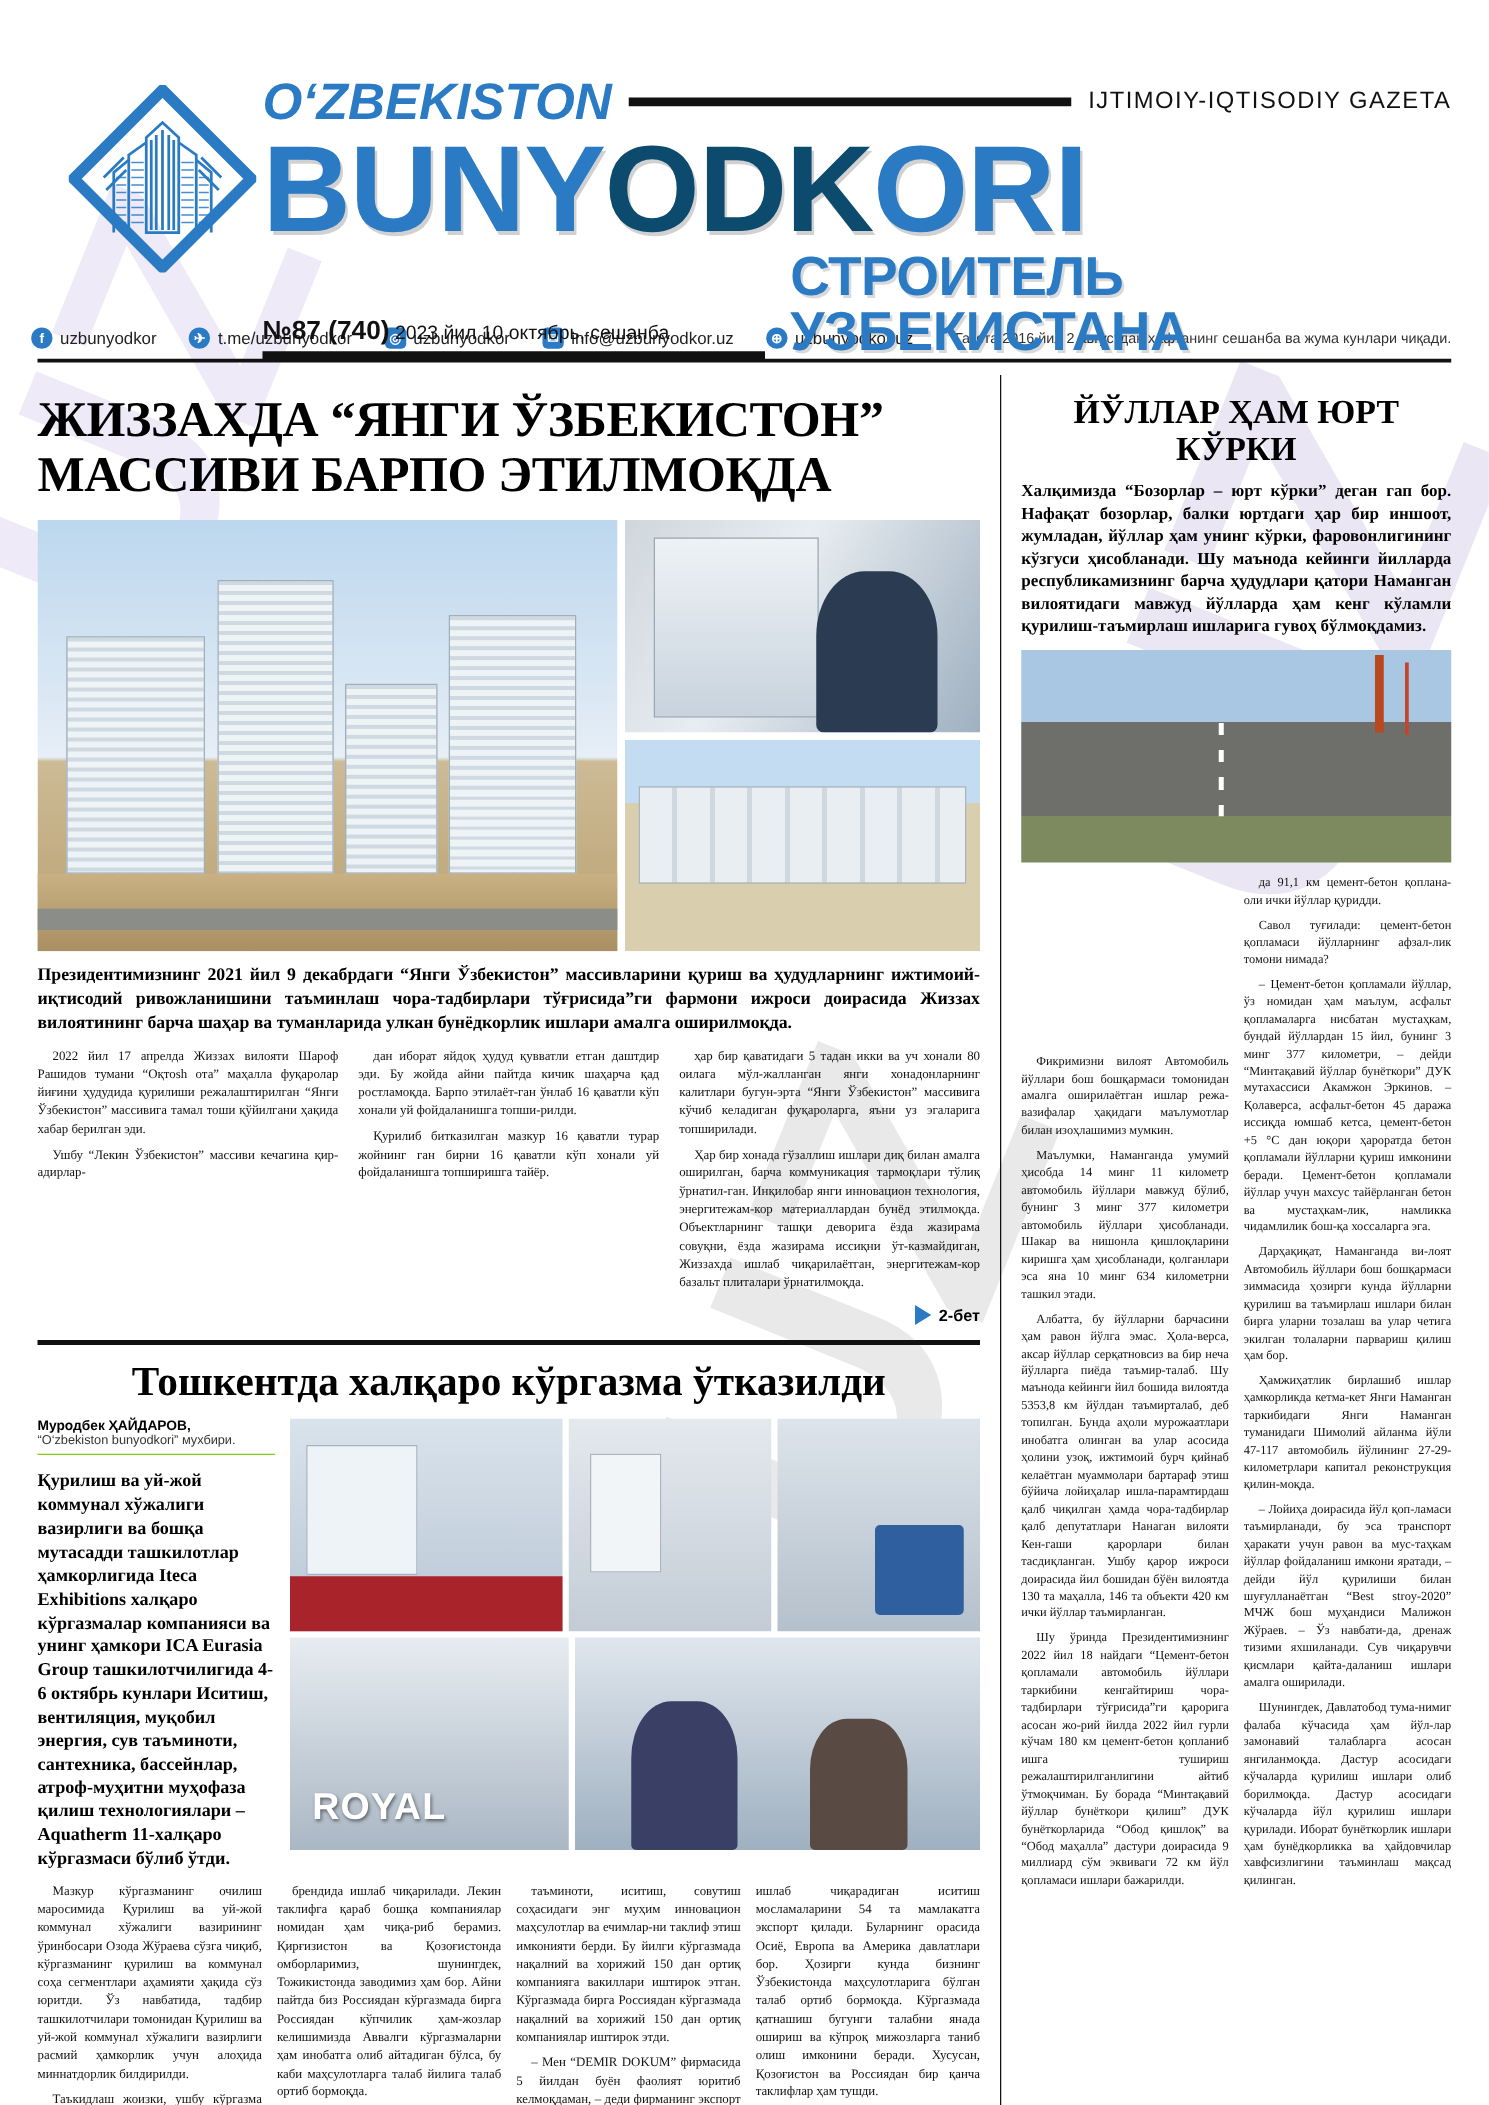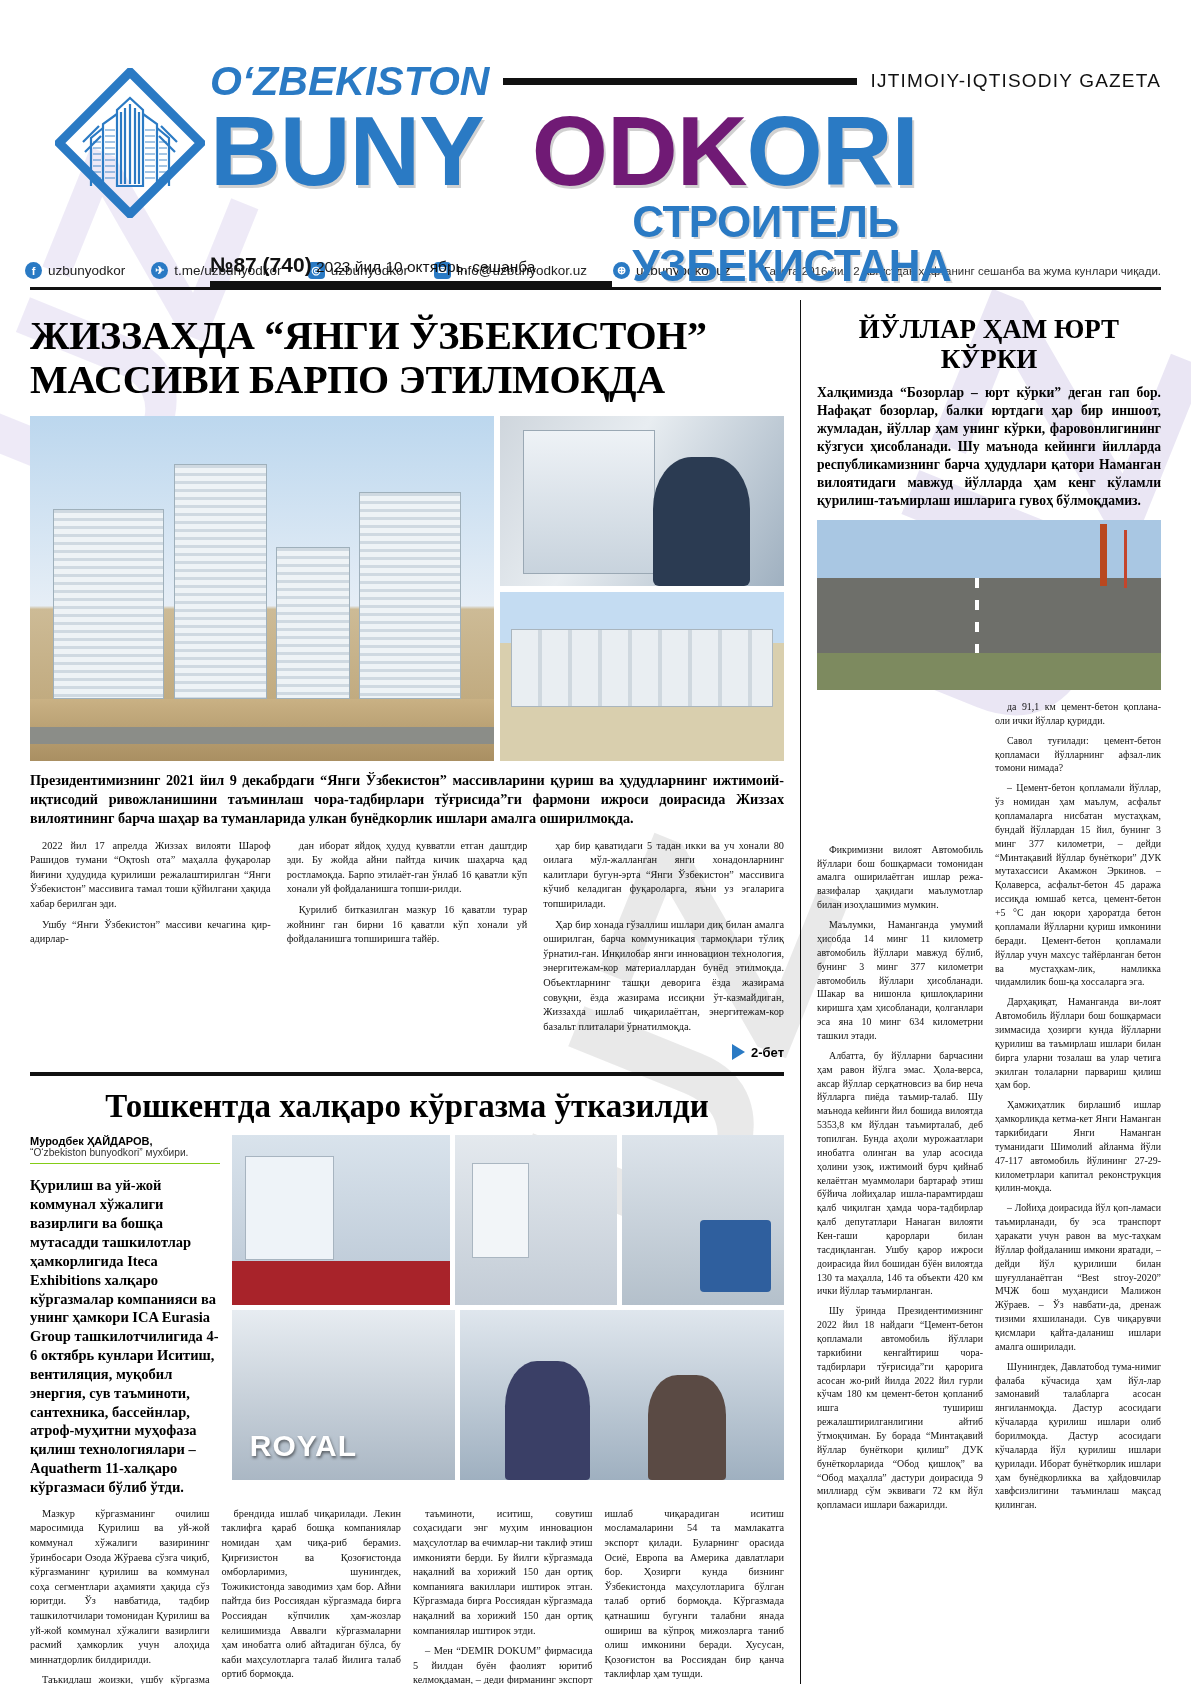--- a/index.html
+++ b/index.html
@@ -48,21 +48,21 @@
     font-size:19px; letter-spacing:1.2px; color:#111;
     margin-left:14px; white-space:nowrap;
   }
   .big-title {
     font-family:"Liberation Sans", sans-serif;
     font-weight:700; font-size:98px; line-height:.92;
     letter-spacing:-1px; margin-top:2px;
     text-shadow:2px 3px 0 rgba(0,0,0,.18);
   }
   .big-title .b1 { color:#2a7ac4; }
-  .big-title .b2 { color:#701a75;margin-left:48px; }
+  .big-title .b2 { color:#0c4a6e; }
   .mh-row3 { display:flex; align-items:flex-end; margin-top:4px; }
   .issue-block { width:470px; }
   .issue-line { font-family:"Liberation Sans", sans-serif; font-size:15.5px; color:#111; }
   .issue-line b { font-size:21px; font-weight:700; }
   .issue-rule { height:7px; background:#111; margin-top:4px; width:402px; }
   .ru-title {
     font-family:"Liberation Sans", sans-serif; font-weight:700;
     font-size:44px; color:#2a7ac4; letter-spacing:-.5px;
     text-shadow:2px 2px 0 rgba(0,0,0,.15);
     margin-left:6px; line-height:1;
@@ -315,21 +315,21 @@
             <div class="img-lowrise"></div>
           </div>
         </div>
       </div>
 
       <div class="cap-lead">Президентимизнинг 2021 йил 9 декабрдаги “Янги Ўзбекистон” массивларини қуриш ва ҳудудларнинг ижтимоий-иқтисодий ривожланишини таъминлаш чора-тадбирлари тўғрисида”ги фармони ижроси доирасида Жиззах вилоятининг барча шаҳар ва туманларида улкан бунёдкорлик ишлари амалга оширилмоқда.</div>
 
       <div class="cols3">
         <div class="bodytext">
             <p>2022 йил 17 апрелда Жиззах вилояти Шароф Рашидов тумани “Оқтоsh ота” маҳалла фуқаролар йиғини ҳудудида қурилиши режалаштирилган “Янги Ўзбекистон” массивига тамал тоши қўйилгани ҳақида хабар берилган эди.</p>
-            <p>Ушбу “Янги Ўзбекистон” массиви кечагина қир-адирлар-</p>
+            <p>Ушбу “Лекин Ўзбекистон” массиви кечагина қир-адирлар-</p>
           </div>
         <div class="bodytext">
             <p>дан иборат яйдоқ ҳудуд қувватли етган даштдир эди. Бу жойда айни пайтда кичик шаҳарча қад ростламоқда. Барпо этилаёт-ган ўнлаб 16 қаватли кўп хонали уй фойдаланишга топши-рилди.</p>
             <p>Қурилиб битказилган мазкур 16 қаватли турар жойнинг ган бирни 16 қаватли кўп хонали уй фойдаланишга топширишга тайёр.</p>
           </div>
         <div class="bodytext">
             <p>ҳар бир қаватидаги 5 тадан икки ва уч хонали 80 оилага мўл-жалланган янги хонадонларнинг калитлари бугун-эрта “Янги Ўзбекистон” массивига кўчиб келадиган фуқароларга, яъни уз эгаларига топширилади.</p>
             <p>Ҳар бир хонада гўзаллиш ишлари диқ билан амалга оширилган, барча коммуникация тармоқлари тўлиқ ўрнатил-ган. Инқилобар янги инновацион технология, энергитежам-кор материаллардан бунёд этилмоқда. Объектларнинг ташқи деворига ёзда жазирама совуқни, ёзда жазирама иссиқни ўт-казмайдиган, Жиззахда ишлаб чиқарилаётган, энергитежам-кор базальт плиталари ўрнатилмоқда.</p>
           </div>
       </div>

